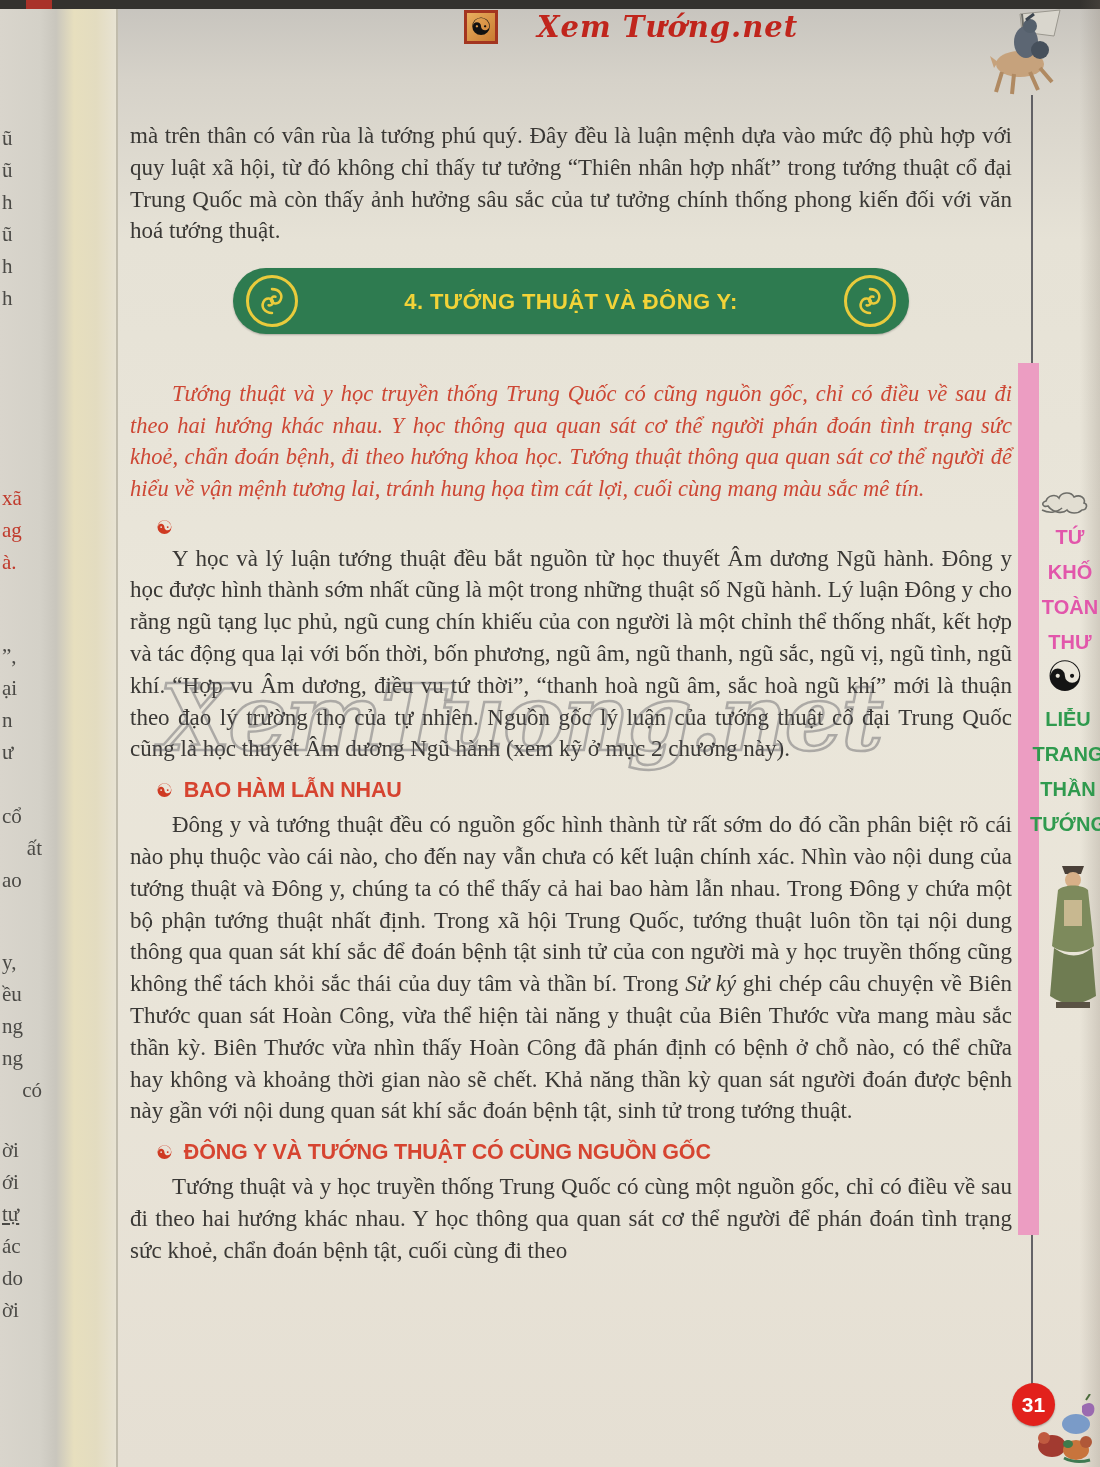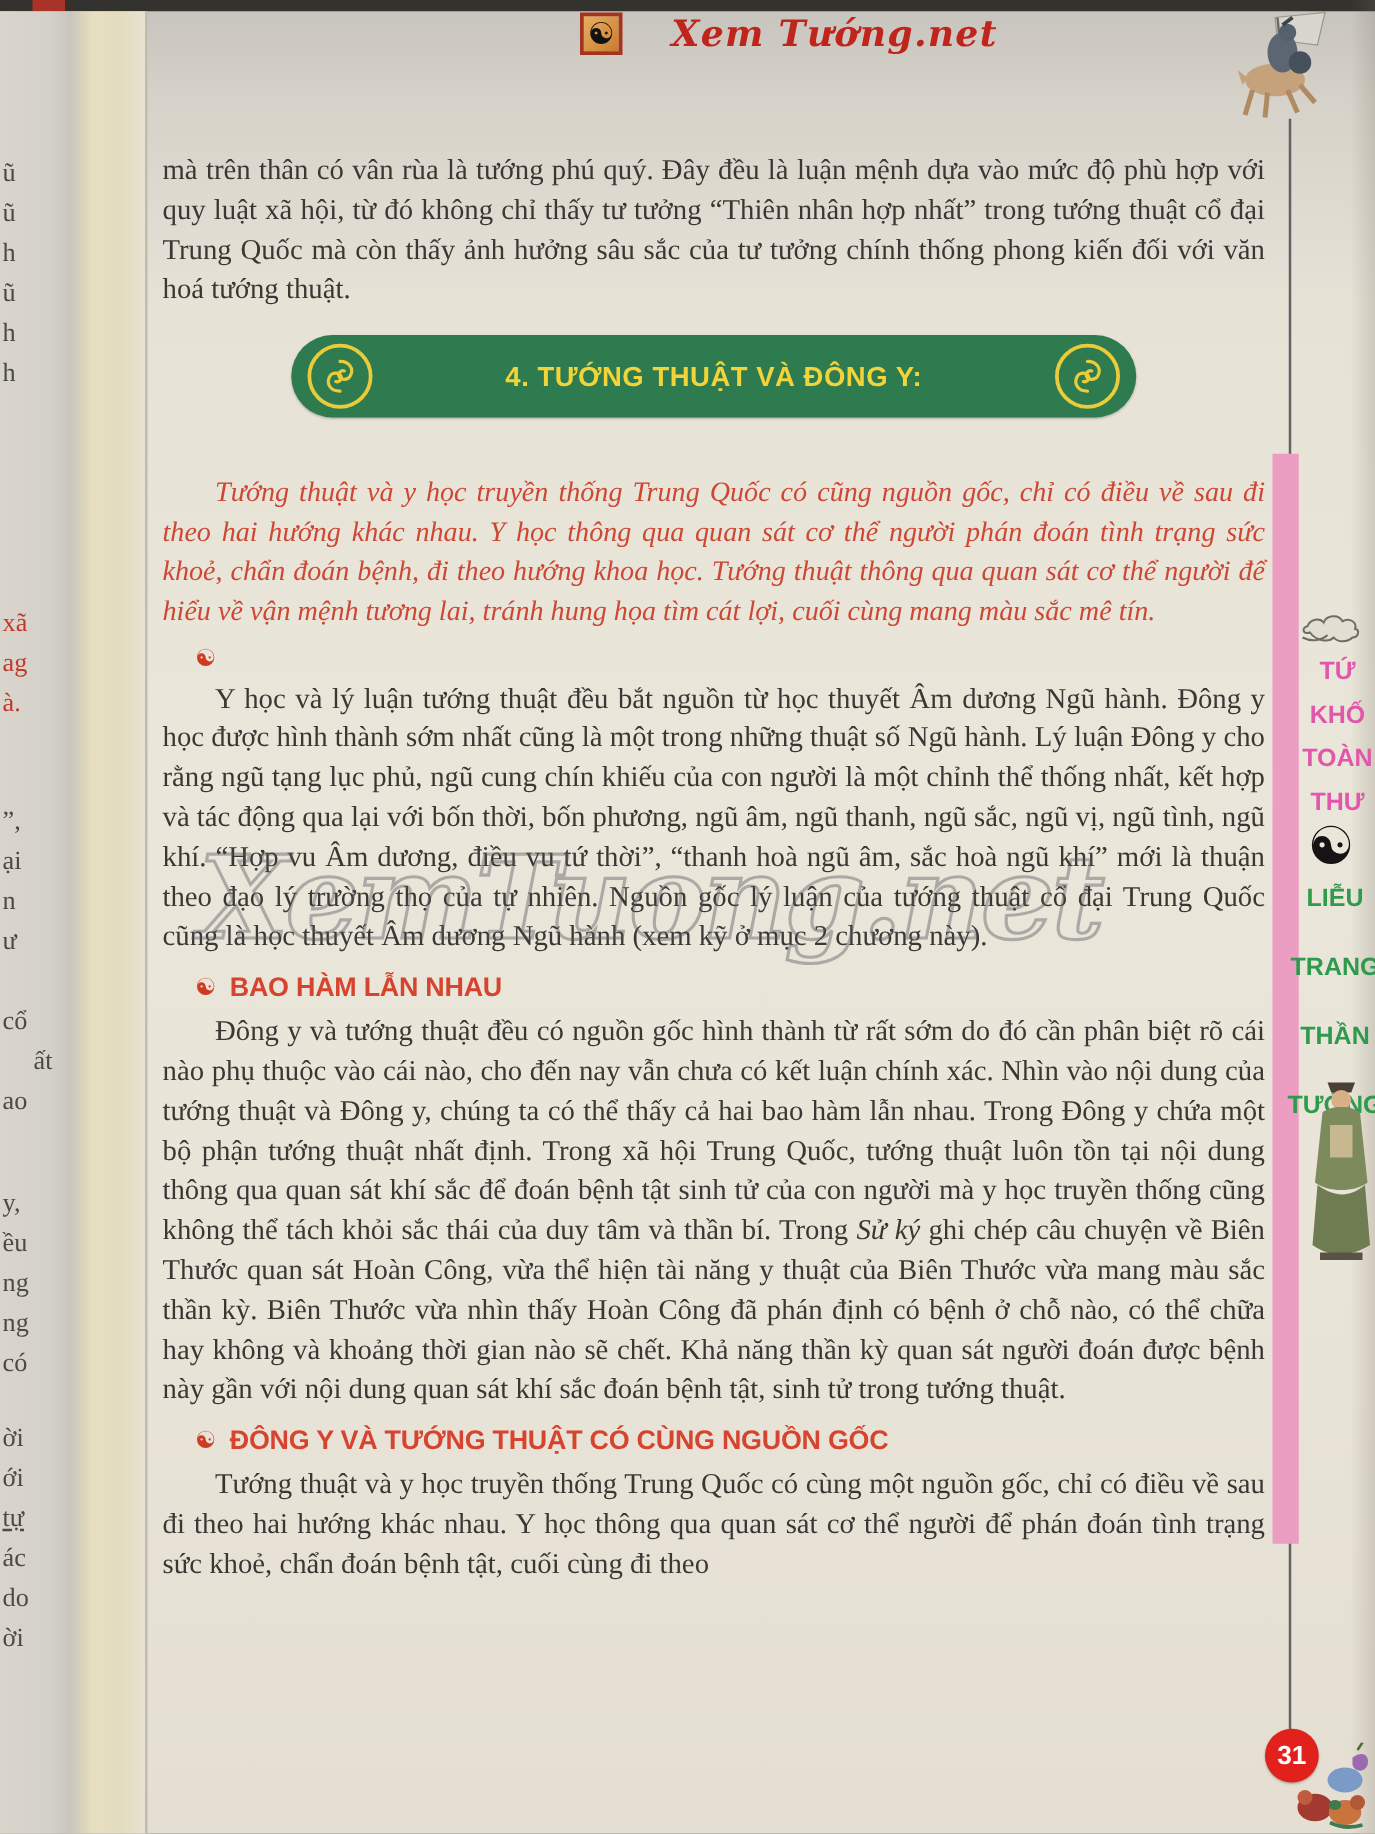--- a/index.html
+++ b/index.html
@@ -49,21 +49,21 @@
     font-family:"Liberation Sans",sans-serif;font-weight:bold;font-size:21.5px;color:#d64430;letter-spacing:-.2px;}
   .shead .yy{font-family:"DejaVu Sans",sans-serif;font-size:19px;color:#cf3a22;line-height:1;}
   
   .watermark{position:absolute;left:148px;top:664px;width:745px;text-align:center;
     font-family:"DejaVu Serif",serif;font-style:italic;font-weight:bold;font-size:92px;letter-spacing:-2px;
     color:transparent;-webkit-text-stroke:2.5px rgba(85,85,92,.42);pointer-events:none;}
   
   .side-words{position:absolute;width:64px;display:flex;flex-direction:column;align-items:center;
     font-family:"Liberation Sans",sans-serif;font-weight:bold;font-size:20px;line-height:35px;}
   .side-pink{left:1038px;top:520px;color:#e256ab;}
-  .side-green{left:1036px;top:702px;color:#2f9a4e;gap:20px;}
+  .side-green{left:1036px;top:702px;color:#2f9a4e;}
   .side-yy{position:absolute;left:1046px;top:652px;font-family:"DejaVu Sans",sans-serif;font-size:42px;color:#141414;}
   .cloud{position:absolute;left:1040px;top:480px;}
   .figure-ill{position:absolute;left:1044px;top:856px;}
   
   .horseman{position:absolute;left:982px;top:6px;}
   
   .pagenum{position:absolute;left:1012px;top:1383px;width:43px;height:43px;border-radius:50%;background:#e2211c;
     display:flex;align-items:center;justify-content:center;color:#fff;
     font-family:"Liberation Sans",sans-serif;font-weight:bold;font-size:21px;box-shadow:0 1px 2px rgba(0,0,0,.3);}
   .ducks{position:absolute;left:1036px;top:1394px;}
@@ -91,21 +91,21 @@
         <div class="frag" style="top: 668px;">ại</div>
         <div class="frag" style="top: 700px;">n</div>
         <div class="frag" style="top: 732px;">ư</div>
         <div class="frag" style="top: 796px;">cổ</div>
         <div class="frag" style="top: 828px; text-align: right;">ất</div>
         <div class="frag" style="top: 860px;">ao</div>
         <div class="frag" style="top: 942px;">y,</div>
         <div class="frag" style="top: 974px;">ều</div>
         <div class="frag" style="top: 1006px;">ng</div>
         <div class="frag" style="top: 1038px;">ng</div>
-        <div class="frag" style="top: 1070px;">có</div>
+        <div class="frag" style="top: 1070px; text-align: right;">có</div>
         <div class="frag" style="top: 1130px;">ời</div>
         <div class="frag" style="top: 1162px;">ới</div>
         <div class="frag" style="top: 1194px; text-decoration: underline;">tự</div>
         <div class="frag" style="top: 1226px;">ác</div>
         <div class="frag" style="top: 1258px;">do</div>
         <div class="frag" style="top: 1290px;">ời</div>
       </div>
   </div>
 
   <div class="rightshade"></div>

